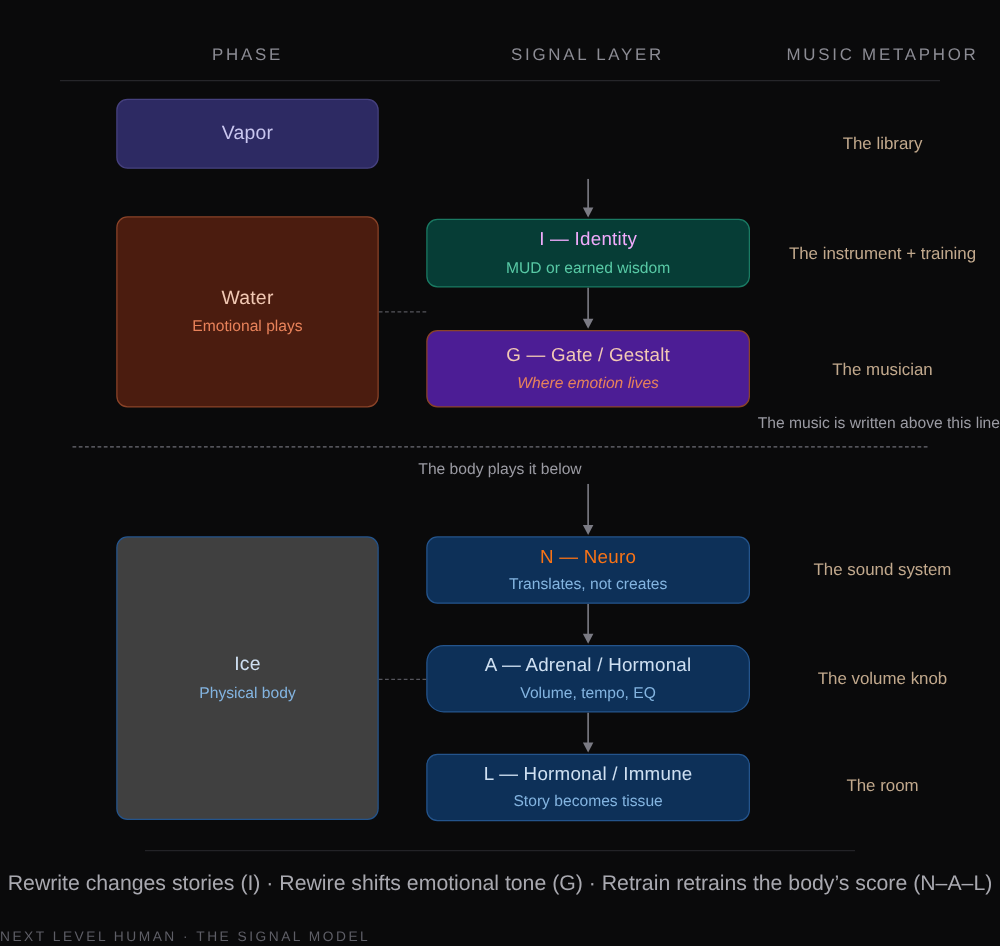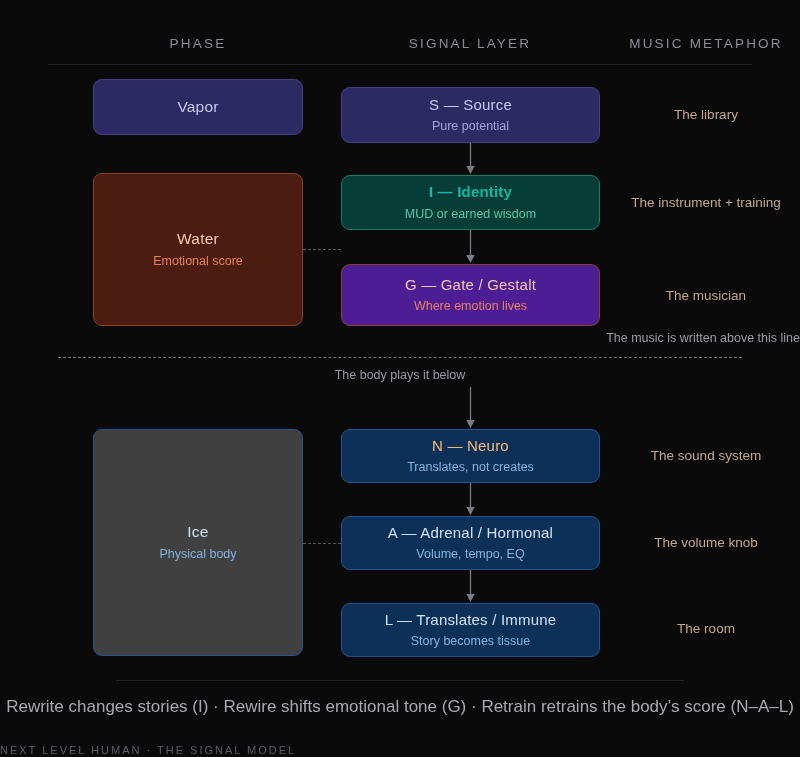--- a/index.html
+++ b/index.html
@@ -106,43 +106,44 @@
     border-color: #46417f;
   }
   .s-source .t1 { color: #c9c6ef; }
   .s-source .t2 { color: #a5a0e0; }
 
   .i-identity {
     top: 159px; height: 55px;
     background: #063d36;
     border-color: #1a7a63;
   }
-  .i-identity .t1 { color: #14b8a6; font-weight: bold; }
+  .i-identity .t1 { color: #f0abfc; }
   .i-identity .t2 { color: #58c9a5; }
 
   .g-gate {
     top: 248px; height: 62px;
     background: #4c1d95;
     border-color: #8a4328;
   }
   .g-gate .t1 { color: #f2c9b4; }
-  .g-gate .t2 { color: #e8825a; }
+  .g-gate .t2 { color: #e8825a; font-style: italic; }
 
   .n-neuro {
     top: 413px; height: 54px;
     background: #0d3058;
     border-color: #24548c;
   }
-  .n-neuro .t1 { color: #fdba74; }
+  .n-neuro .t1 { color: #f97316; }
   .n-neuro .t2 { color: #83b4e0; }
 
   .a-adrenal {
     top: 500px; height: 54px;
     background: #0d3058;
     border-color: #24548c;
+    border-radius: 14px;
   }
   .a-adrenal .t1 { color: #cfe0f2; }
   .a-adrenal .t2 { color: #83b4e0; }
 
   .l-lymph {
     top: 587px; height: 54px;
     background: #0d3058;
     border-color: #24548c;
   }
   .l-lymph .t1 { color: #cfe0f2; }
@@ -254,32 +255,28 @@
   <div class="col-head signal">SIGNAL LAYER</div>
   <div class="col-head metaph">MUSIC METAPHOR</div>
   <div class="head-rule"></div>
 
   <div class="box phase-box vapor">
     <div class="t1">Vapor</div>
   </div>
 
   <div class="box phase-box water">
     <div class="t1">Water</div>
-    <div class="t2">Emotional score</div>
+    <div class="t2">Emotional plays</div>
   </div>
 
   <div class="box phase-box ice">
     <div class="t1">Ice</div>
     <div class="t2">Physical body</div>
   </div>
 
-  <div class="box sig-box s-source">
-    <div class="t1">S — Source</div>
-    <div class="t2">Pure potential</div>
-  </div>
 
   <div class="box sig-box i-identity">
     <div class="t1">I — Identity</div>
     <div class="t2">MUD or earned wisdom</div>
   </div>
 
   <div class="box sig-box g-gate">
     <div class="t1">G — Gate / Gestalt</div>
     <div class="t2">Where emotion lives</div>
   </div>
@@ -288,21 +285,21 @@
     <div class="t1">N — Neuro</div>
     <div class="t2">Translates, not creates</div>
   </div>
 
   <div class="box sig-box a-adrenal">
     <div class="t1">A — Adrenal / Hormonal</div>
     <div class="t2">Volume, tempo, EQ</div>
   </div>
 
   <div class="box sig-box l-lymph">
-    <div class="t1">L — Translates / Immune</div>
+    <div class="t1">L — Hormonal / Immune</div>
     <div class="t2">Story becomes tissue</div>
   </div>
 
   <div class="metaphor m1">The library</div>
   <div class="metaphor m2">The instrument + training</div>
   <div class="metaphor m3">The musician</div>
   <div class="metaphor m4">The sound system</div>
   <div class="metaphor m5">The volume knob</div>
   <div class="metaphor m6">The room</div>
 

